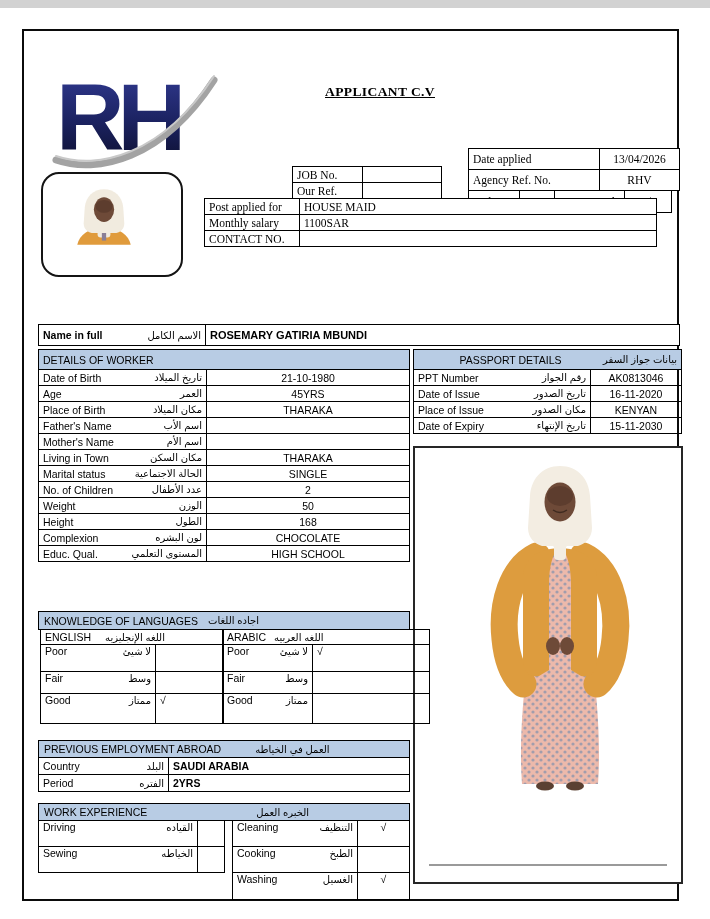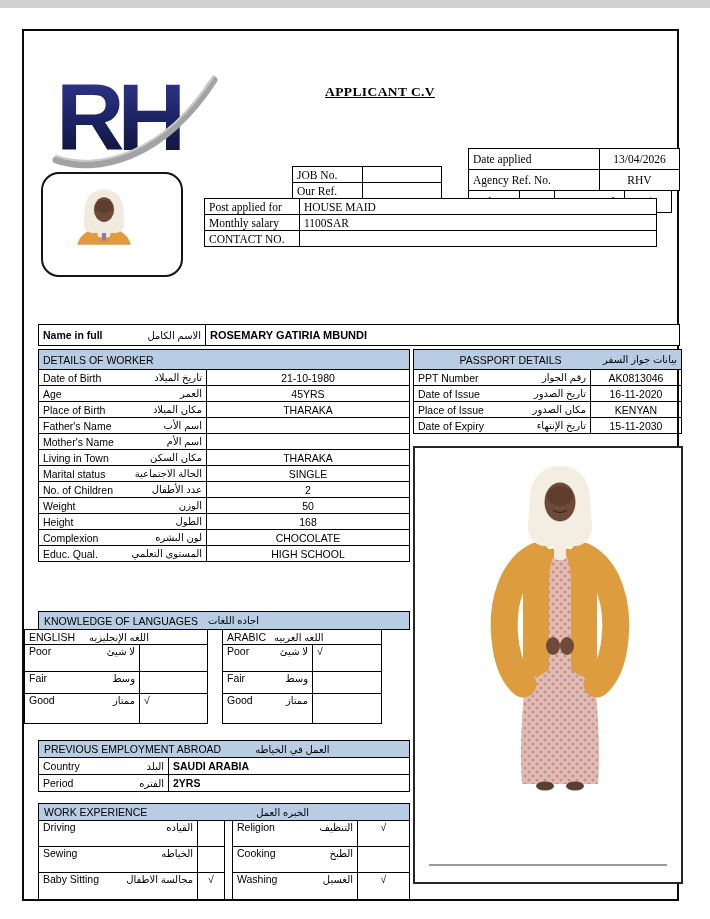--- a/index.html
+++ b/index.html
@@ -326,21 +326,21 @@
         <path d="M126 56 Q133 61 140 56" stroke="#3f2a20" stroke-width="1.4" fill="none"></path>
       </g>
     </svg>
     <div class="photo-footline"></div>
   </div>
 
   <div class="abs band" style="left:38px;top:611px;width:372px;height:19px;">
     <span>KNOWLEDGE OF LANGUAGES</span>
     <span class="ar" dir="rtl" style="margin-left:10px;">اجاده اللغات</span>
   </div>
-  <table class="blk" style="left:24px;top:629px;width:184px;">
+  <table class="blk" style="left:40px;top:629px;width:184px;">
     <colgroup>
         <col style="width:115px">
         <col>
       </colgroup>
     <tbody>
         <tr style="height:15px;">
           <td colspan="2"><span>ENGLISH</span><span class="ar" dir="rtl" style="margin-left:14px;">اللغه الإنجليزيه</span></td>
         </tr>
     <tr style="height:27px;">
           <td style="vertical-align:top;">
@@ -364,21 +364,21 @@
           <td style="vertical-align:top;">
             <span class="lbl-split" style="padding-right:6px;">
               <span>Good</span>
               <span class="ar" dir="rtl">ممتاز</span>
             </span>
           </td>
           <td class="check" style="vertical-align:top;">√</td>
         </tr>
   </tbody>
     </table>
-  <table class="blk" style="left:222px;top:629px;width:160px;">
+  <table class="blk" style="left:222px;top:629px;width:208px;">
     <colgroup>
         <col style="width:90px">
         <col>
       </colgroup>
     <tbody>
         <tr style="height:15px;">
           <td colspan="2"><span>ARABIC</span><span class="ar" dir="rtl" style="margin-left:8px;">اللغه العربيه</span></td>
         </tr>
     <tr style="height:27px;">
           <td style="vertical-align:top;">
@@ -462,41 +462,32 @@
         </tr>
     <tr style="height:26px;">
           <td style="vertical-align:top;">
             <span class="lbl-split">
               <span>Sewing</span>
               <span class="ar" dir="rtl">الخياطه</span>
             </span>
           </td>
           <td class="check" style="text-align:center;vertical-align:top;"></td>
         </tr>
-    <tr style="height:27px;">
-          <td style="vertical-align:top;">
-            <span class="lbl-split">
-              <span>Baby Sitting</span>
-              <span class="ar" dir="rtl">مجالسة الاطفال</span>
-            </span>
-          </td>
-          <td class="check" style="text-align:center;vertical-align:top;">√</td>
-        </tr>
   </tbody>
     </table>
   <table class="blk" style="left:232px;top:820px;width:178px;">
     <colgroup>
         <col style="width:125px">
         <col>
       </colgroup>
     <tbody>
         <tr style="height:26px;">
           <td style="vertical-align:top;">
             <span class="lbl-split">
-              <span>Religion</span>
+              <span>Cleaning</span>
               <span class="ar" dir="rtl">التنظيف</span>
             </span>
           </td>
           <td class="check" style="text-align:center;vertical-align:top;">√</td>
         </tr>
     <tr style="height:26px;">
           <td style="vertical-align:top;">
             <span class="lbl-split">
               <span>Cooking</span>
               <span class="ar" dir="rtl">الطبخ</span>

